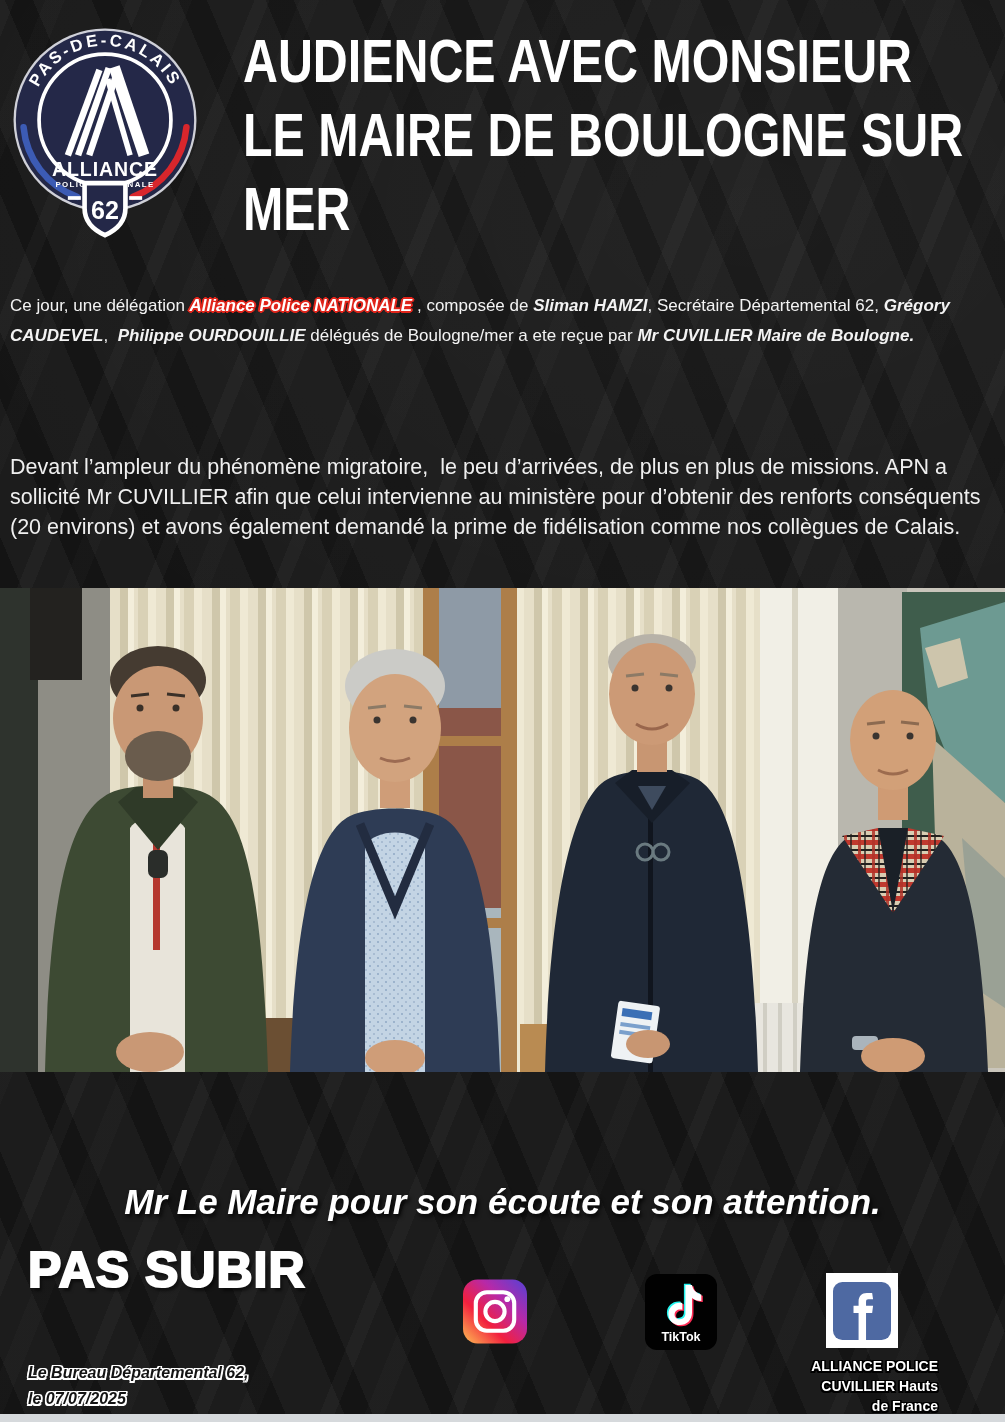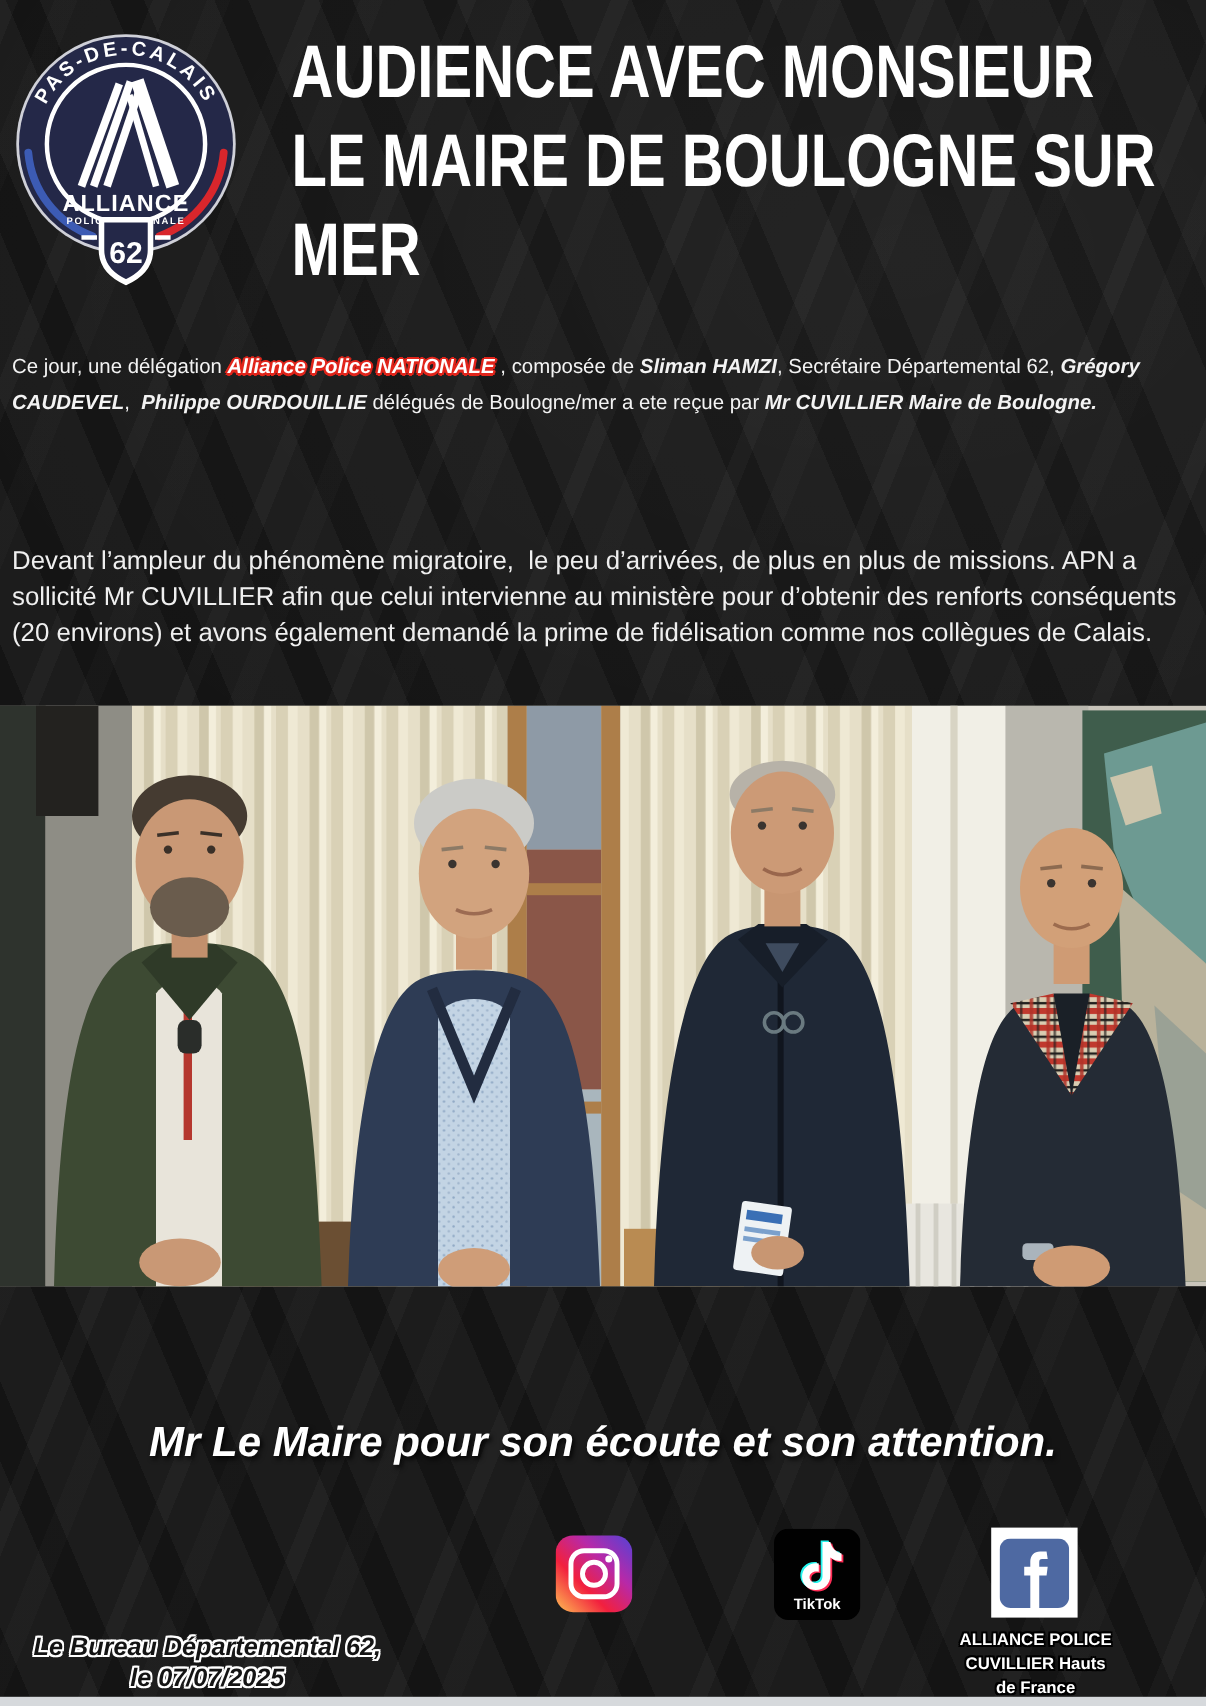--- a/index.html
+++ b/index.html
@@ -21,28 +21,28 @@
   .seg-bold{font-weight:bold;font-style:italic;}
   .seg-red{font-weight:bold;font-style:italic;color:#fff;
     text-shadow:-2px 0 0 #e1251b,2px 0 0 #e1251b,0 -2px 0 #e1251b,0 2px 0 #e1251b,
       -1.4px -1.4px 0 #e1251b,1.4px -1.4px 0 #e1251b,-1.4px 1.4px 0 #e1251b,1.4px 1.4px 0 #e1251b;}
   .bodytext{left:10px;top:392px;width:990px;font-size:21.5px;line-height:30px;color:#efefef;white-space:pre-wrap;}
   .photo{left:0;top:588px;width:1005px;height:484px;}
   .thanks{left:0;top:1084px;width:1005px;text-align:center;font-weight:bold;font-style:italic;
     font-size:35px;line-height:47px;color:#fff;white-space:pre-wrap;text-shadow:2px 3px 4px rgba(0,0,0,0.85);}
   .slogan{left:28px;top:1246px;font-weight:bold;font-size:50px;line-height:48px;color:#fff;letter-spacing:1px;
     -webkit-text-stroke:2.2px #ffffff;text-shadow:3px 4px 3px rgba(0,0,0,0.5);}
-  .signature{left:28px;top:1360px;font-weight:bold;font-style:italic;font-size:21px;line-height:26px;color:#141414;
+  .signature{left:28px;top:1360px;font-weight:bold;font-style:italic;font-size:16px;line-height:26px;color:#141414;
     text-shadow:-1.5px -1.5px 0 #fff,1.5px -1.5px 0 #fff,-1.5px 1.5px 0 #fff,1.5px 1.5px 0 #fff,
-      -1.5px 0 0 #fff,1.5px 0 0 #fff,0 -1.5px 0 #fff,0 1.5px 0 #fff;text-align:center;}
+      -1.5px 0 0 #fff,1.5px 0 0 #fff,0 -1.5px 0 #fff,0 1.5px 0 #fff;}
   .icon{position:absolute;}
   .ig-icon{left:463px;top:1276px;width:64px;height:71px;}
   .tt-icon{left:645px;top:1274px;width:72px;height:76px;}
   .fb-icon{left:826px;top:1273px;width:72px;height:75px;background:#fff;display:flex;align-items:center;justify-content:center;}
-  .social-label{position:absolute;text-align:center;font-weight:bold;color:#fff;
+  .social-label{position:absolute;text-align:right;font-weight:bold;color:#fff;
     text-shadow:-1.5px -1.5px 0 #000,1.5px -1.5px 0 #000,-1.5px 1.5px 0 #000,1.5px 1.5px 0 #000,
       -1.5px 0 0 #000,1.5px 0 0 #000,0 -1.5px 0 #000,0 1.5px 0 #000;}
   .ig-label{left:365px;top:1452px;width:260px;font-size:15px;}
   .tt-label{left:570px;top:1376px;width:220px;font-size:23px;}
   .fb-label{left:788px;top:1356px;width:150px;font-size:14px;line-height:20px;}
   .bottom-bar{left:0;bottom:0;width:1005px;height:8px;background:#d6d9dc;}
 </style>
 </head>
 <body>
 
@@ -214,20 +214,21 @@
       <rect x="852" y="448" width="26" height="14" rx="4" fill="#aab4bc"></rect>
       <ellipse cx="893" cy="468" rx="32" ry="18" fill="#cf9b74"></ellipse>
     </g>
   </svg>
 
   <div class="abs thanks">
     <div>Mr Le Maire pour son écoute et son attention.</div>
   </div>
 
   <div class="abs slogan">
+    <div>PAS SUBIR</div>
   </div>
 
   <div class="abs signature">
     <div>Le Bureau Départemental 62,</div>
     <div>le 07/07/2025</div>
   </div>
 
   <svg class="icon ig-icon" viewBox="0 0 70 70">
     <defs>
       <linearGradient id="igGrad" x1="0" y1="1" x2="1" y2="0">

